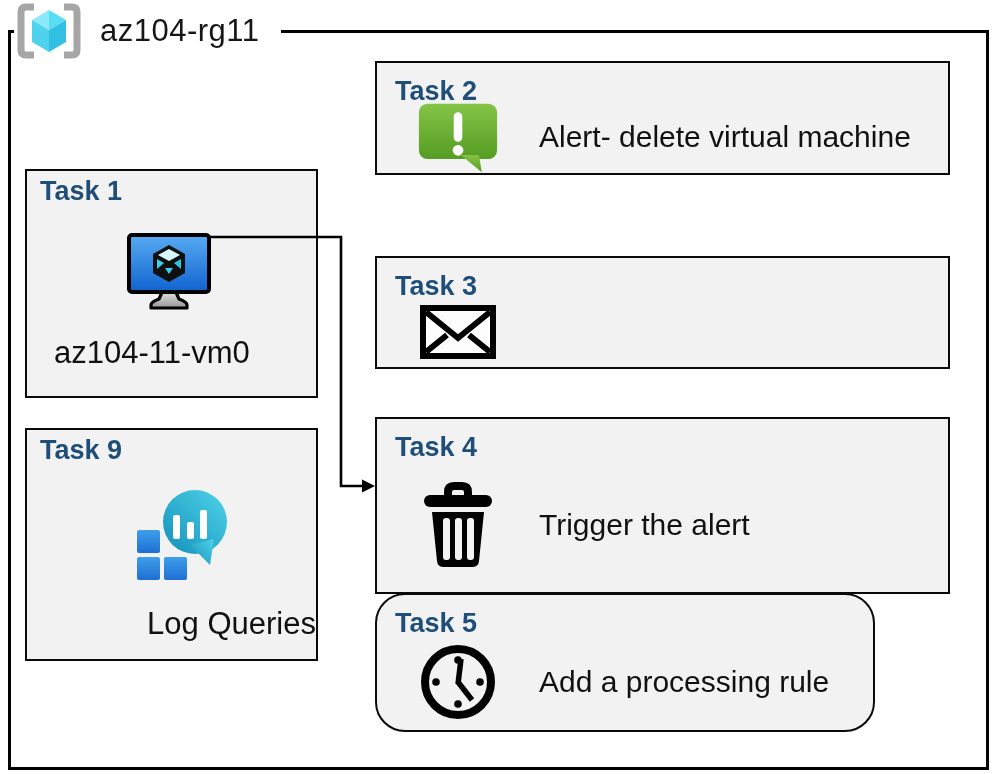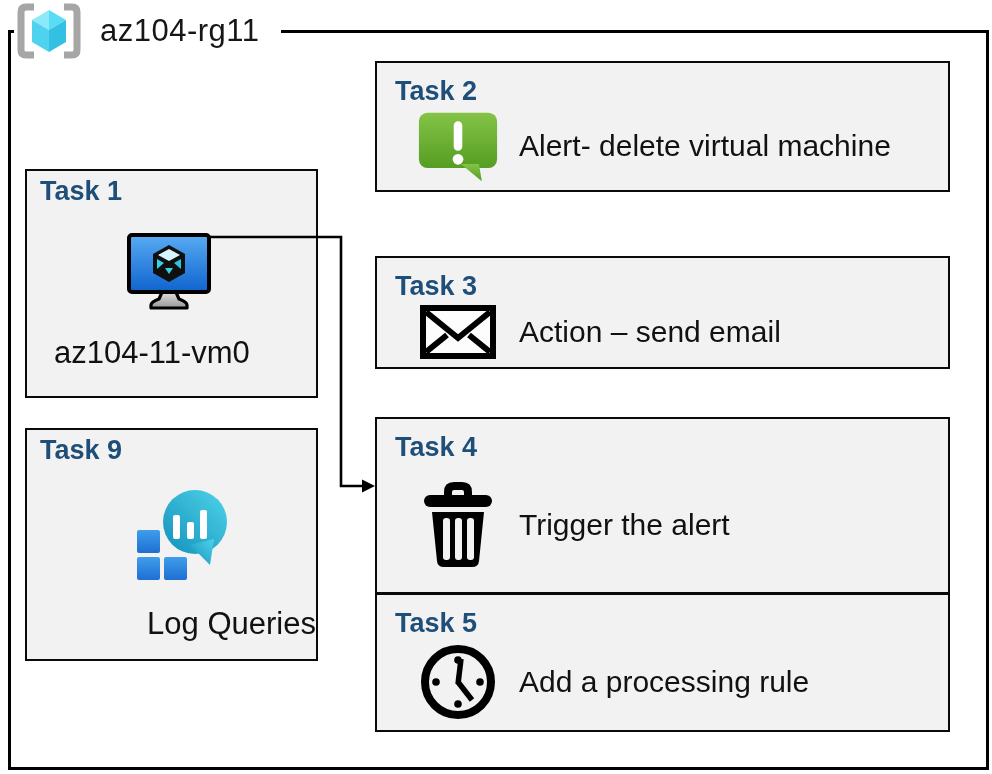--- a/index.html
+++ b/index.html
@@ -17,21 +17,21 @@
     position:absolute; left:100px; top:13px; font-size:31px; color:#161616; letter-spacing:0.5px;
   }
   .task-box {
     position:absolute; background:#f2f2f2; border:2.5px solid #0a0a0a; box-sizing:border-box;
   }
   .task-header { position:absolute; font-size:27px; font-weight:bold; color:#1f4e79; }
   .hdr-left  { left:13px; top:5px; }
   .hdr-right { left:18px; top:13px; }
   .row {
     position:absolute; left:40px; right:14px; top:44px; bottom:6px;
-    display:flex; align-items:center; gap:20px;
+    display:flex; align-items:center; gap:40px;
   }
   .row .icon-slot { width:82px; display:flex; justify-content:center; align-items:center; flex:0 0 82px; }
   .row .item-label { font-size:30px; color:#111; white-space:nowrap; }
   .vm-icon   { position:absolute; left:100px; top:62px; width:84px; height:78px; }
   .vm-label  { position:absolute; left:27px; top:164px; font-size:31px; color:#111; }
   .la-icon   { position:absolute; left:109px; top:59px; width:92px; height:92px; }
   .la-label  { position:absolute; left:0; right:0; top:176px; text-align:right; font-size:31px; color:#111; }
   #connector { position:absolute; left:0; top:0; width:992px; height:774px; pointer-events:none; }
 </style>
 </head>
@@ -96,21 +96,21 @@
         <circle cx="59" cy="33" r="32"></circle>
         <polygon points="54,56 74,76 78,50"></polygon>
       </g>
       <rect x="37" y="26" width="7" height="24" rx="2" fill="#fff"></rect>
       <rect x="51" y="33" width="7" height="17" rx="2" fill="#fff"></rect>
       <rect x="64" y="21" width="7" height="29" rx="2" fill="#fff"></rect>
     </svg>
     <div class="la-label">Log Queries</div>
   </div>
 
-  <div class="task-box" style="left:375px; top:61px; width:575px; height:131px;">
+  <div class="task-box" style="left:375px; top:61px; width:575px; height:114px;">
     <div class="task-header hdr-right">Task 2</div>
     <div class="row">
       <span class="icon-slot">
         <svg width="86" height="74" viewBox="0 0 86 74">
           <defs>
             <linearGradient id="gradGreen" x1="0" y1="0" x2="0" y2="1">
               <stop offset="0" stop-color="#84c447"></stop>
                 <stop offset="1" stop-color="#559d23"></stop>
             </linearGradient>
           </defs>
@@ -129,42 +129,41 @@
   <div class="task-box" style="left:375px; top:240px; width:575px; height:113px;margin-top:16px;">
     <div class="task-header hdr-right">Task 3</div>
     <div class="row">
       <span class="icon-slot">
         <svg width="76" height="54" viewBox="0 0 76 54">
           <rect x="3" y="3" width="70" height="48" fill="#fdfdfd" stroke="#000" stroke-width="6"></rect>
           <path d="M6,7 L38,33 L70,7" fill="none" stroke="#000" stroke-width="6"></path>
           <path d="M6,47 L27,30 M70,47 L49,30" fill="none" stroke="#000" stroke-width="6"></path>
         </svg>
       </span>
-      <span class="item-label">Action – send email</span>
     </div>
   </div>
 
   <div class="task-box" style="left:375px; top:417px; width:575px; height:177px;">
     <div class="task-header hdr-right">Task 4</div>
     <div class="row">
       <span class="icon-slot">
         <svg width="72" height="86" viewBox="0 0 72 86">
           <path d="M26,14 V10 Q26,4 32,4 H40 Q46,4 46,10 V14" fill="none" stroke="#000" stroke-width="8"></path>
           <rect x="2" y="13" width="68" height="12" rx="6" fill="#000"></rect>
           <path d="M10,30 L62,30 L57,79 Q56.5,85 50,85 H22 Q15.5,85 15,79 Z" fill="#000"></path>
           <rect x="21" y="36" width="7" height="42" rx="3" fill="#f2f2f2"></rect>
           <rect x="33" y="36" width="7" height="42" rx="3" fill="#f2f2f2"></rect>
           <rect x="45" y="36" width="7" height="42" rx="3" fill="#f2f2f2"></rect>
         </svg>
       </span>
       <span class="item-label">Trigger the alert</span>
     </div>
   </div>
 
-  <div class="task-box" style="left:375px; top:593px; width:575px; height:139px;">
+  <div class="task-box" style="left:375px; top:593px; width:500px; height:139px;border-radius:30px;">
     <div class="task-header hdr-right">Task 5</div>
     <div class="row">
       <span class="icon-slot">
         <svg width="80" height="80" viewBox="0 0 80 80">
           <circle cx="40" cy="40" r="33" fill="none" stroke="#000" stroke-width="8"></circle>
           <circle cx="40" cy="18" r="3.8" fill="#000"></circle>
           <circle cx="62" cy="40" r="3.8" fill="#000"></circle>
           <circle cx="40" cy="62" r="3.8" fill="#000"></circle>
           <circle cx="18" cy="40" r="3.8" fill="#000"></circle>
           <path d="M40,42 L43,17" stroke="#000" stroke-width="5.5"></path>

